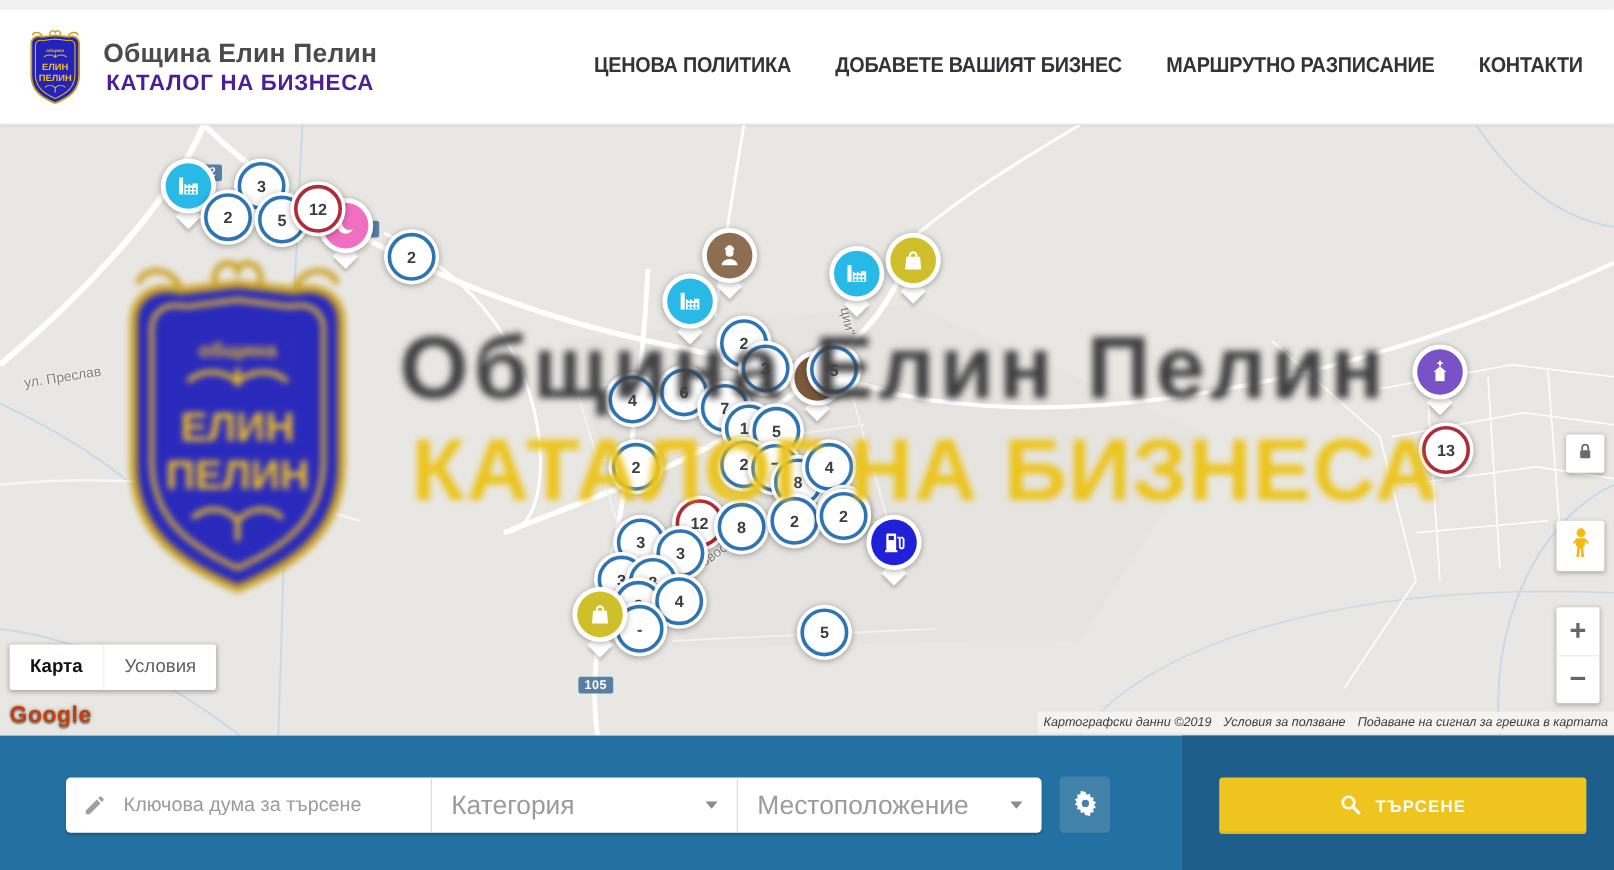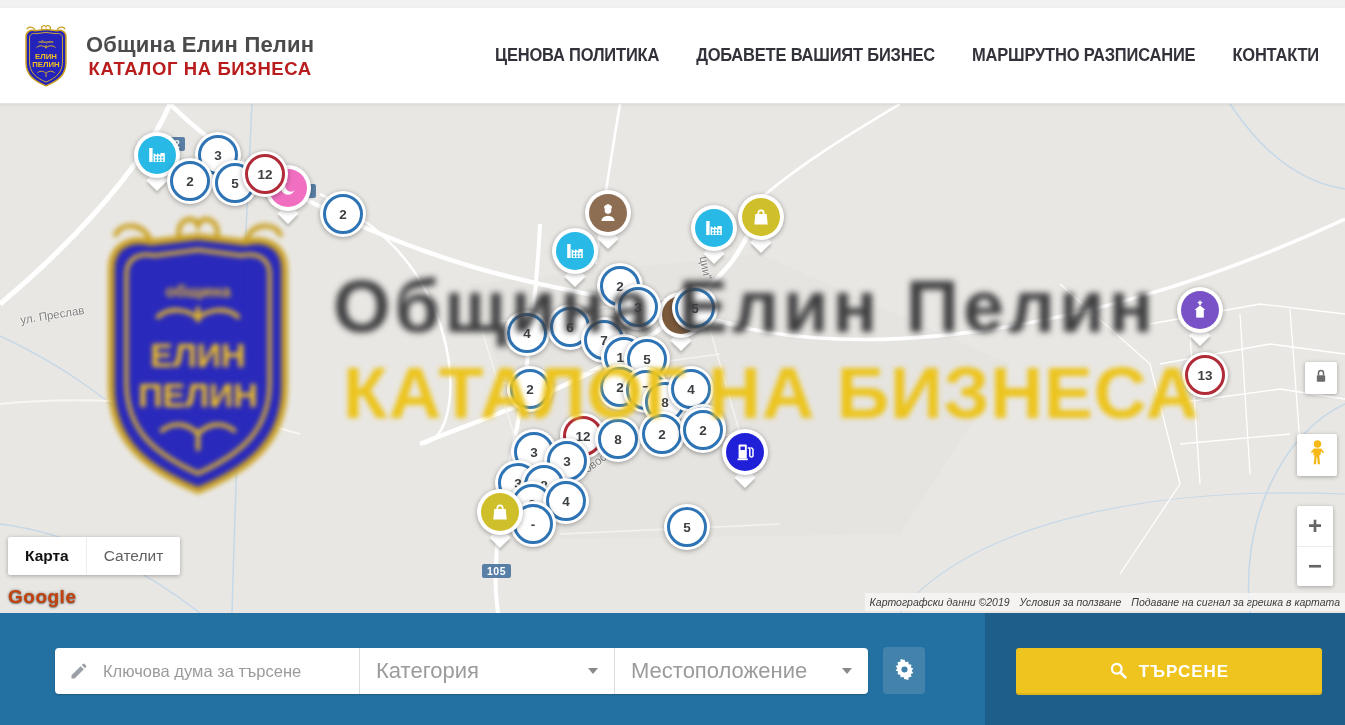--- a/index.html
+++ b/index.html
@@ -11,21 +11,21 @@
   
   #header{
     position:absolute;left:0;top:8px;width:1345px;height:95px;background:#ffffff;
     border-bottom:1px solid #e3e3e3;box-shadow:0 1px 3px rgba(0,0,0,.08);
     display:flex;align-items:center;justify-content:space-between;z-index:20;
   }
   #brand{display:flex;align-items:center;margin-left:20px;text-align:center;}
   #header-crest{width:52px;height:64px;margin-right:14px;}
   #brand-text{display:flex;flex-direction:column;line-height:1.15;}
   #brand-title{font-size:22px;font-weight:700;color:#4b4b4d;letter-spacing:.2px;}
-  #brand-subtitle{font-size:18.5px;font-weight:700;color:#b91c1c;letter-spacing:.6px;}
+  #brand-subtitle{font-size:18.5px;font-weight:700;color:#4c1d95;letter-spacing:.6px;}
   #nav{display:flex;gap:37px;margin-right:26px;}
   .nav-item{
     font-size:16.5px;font-weight:700;color:#32323a;letter-spacing:-0.2px;cursor:pointer;
     white-space:nowrap;transform:scaleY(1.08);
   }
   
   #map{
     position:absolute;left:0;top:104px;width:1345px;height:509px;overflow:hidden;
     background:#e9e7e3;
   }
@@ -133,21 +133,21 @@
   }
   #gear-btn{
     position:absolute;left:883px;top:34px;width:42px;height:47px;background:#4383ab;border-radius:4px;
     display:flex;align-items:center;justify-content:center;cursor:pointer;border:none;
   }
   #search-btn{
     position:absolute;left:1016px;top:35px;width:306px;height:47px;background:#f0c41f;border:none;
     border-radius:3px;display:flex;align-items:center;justify-content:center;gap:11px;cursor:pointer;
     box-shadow:inset 0 -2px 0 rgba(0,0,0,.08);
   }
-  #search-btn-label{font-size:17px;font-weight:700;color:#fff;letter-spacing:1px;font-family:inherit;}
+  #search-btn-label{font-size:14px;font-weight:700;color:#fff;letter-spacing:1px;font-family:inherit;}
 </style>
 </head>
 <body>
 
 <div id="header">
   <div id="brand">
     <div id="header-crest"><svg width="100%" height="100%" viewBox="0 0 120 152" preserveAspectRatio="none">
     <path d="M14 30 C14 18 24 13 35 16 L60 13 L85 16 C96 13 106 18 106 30 L106 92 C106 122 86 136 60 147 C34 136 14 122 14 92 Z" fill="#2323bb" stroke="#c99f1e" stroke-width="3.5"></path>
     <path d="M35 16 C32 5 18 5 16 13 M85 16 C88 5 102 5 104 13 M50 13 C48 4 58 1 60 7 C62 1 72 4 70 13" stroke="#c99f1e" stroke-width="2.6" fill="none"></path>
     <path d="M22 33 C22 25 28 21 37 23 L60 20 L83 23 C92 21 98 25 98 33 L98 90 C98 116 82 128 60 138 C38 128 22 116 22 90 Z" fill="none" stroke="#e6b821" stroke-width="2"></path>
@@ -471,21 +471,21 @@
     <text x="60" y="82" text-anchor="middle" font-size="18" font-weight="800" fill="#f0bf20" font-family="Liberation Sans, sans-serif">ЕЛИН</text>
     <text x="60" y="103" text-anchor="middle" font-size="18" font-weight="800" fill="#f0bf20" font-family="Liberation Sans, sans-serif">ПЕЛИН</text>
     <path d="M40 116 C48 109 56 113 60 117 C64 113 72 109 80 116 M60 117 L60 126" stroke="#e6b821" stroke-width="2.2" fill="none"></path>
   </svg></div>
     <div id="wm-title">Община Елин Пелин</div>
     <div id="wm-subtitle">КАТАЛОГ НА БИЗНЕСА</div>
   </div>
 
   <div id="maptype">
     <div class="maptype-btn" id="maptype-map">Карта</div>
-    <div class="maptype-btn" id="maptype-sat">Сателит</div>
+    <div class="maptype-btn" id="maptype-sat">Условия</div>
   </div>
 
   <div id="google-logo">Google</div>
   <div id="attribution">
       <span>Картографски данни ©2019</span>
       <span>Условия за ползване</span>
       <span>Подаване на сигнал за грешка в картата</span>
     </div>
 
   <div class="ctrl" id="lock-ctrl">

